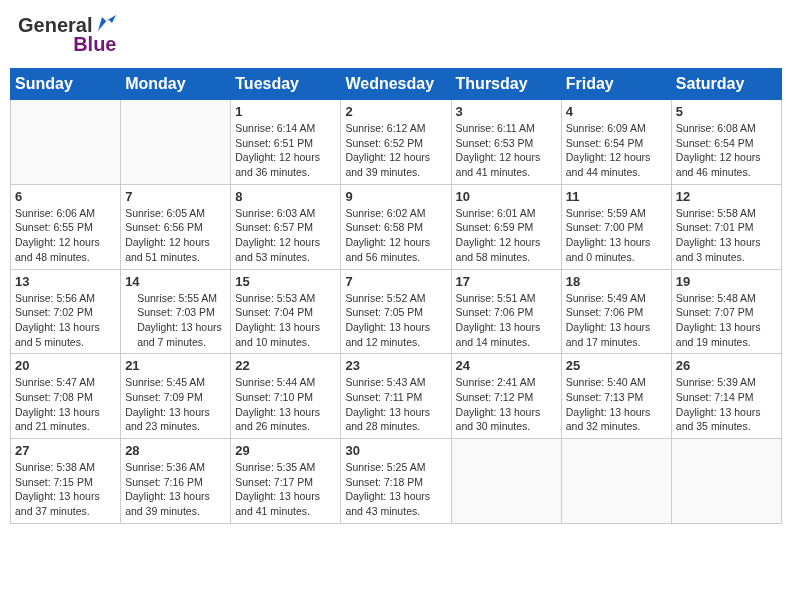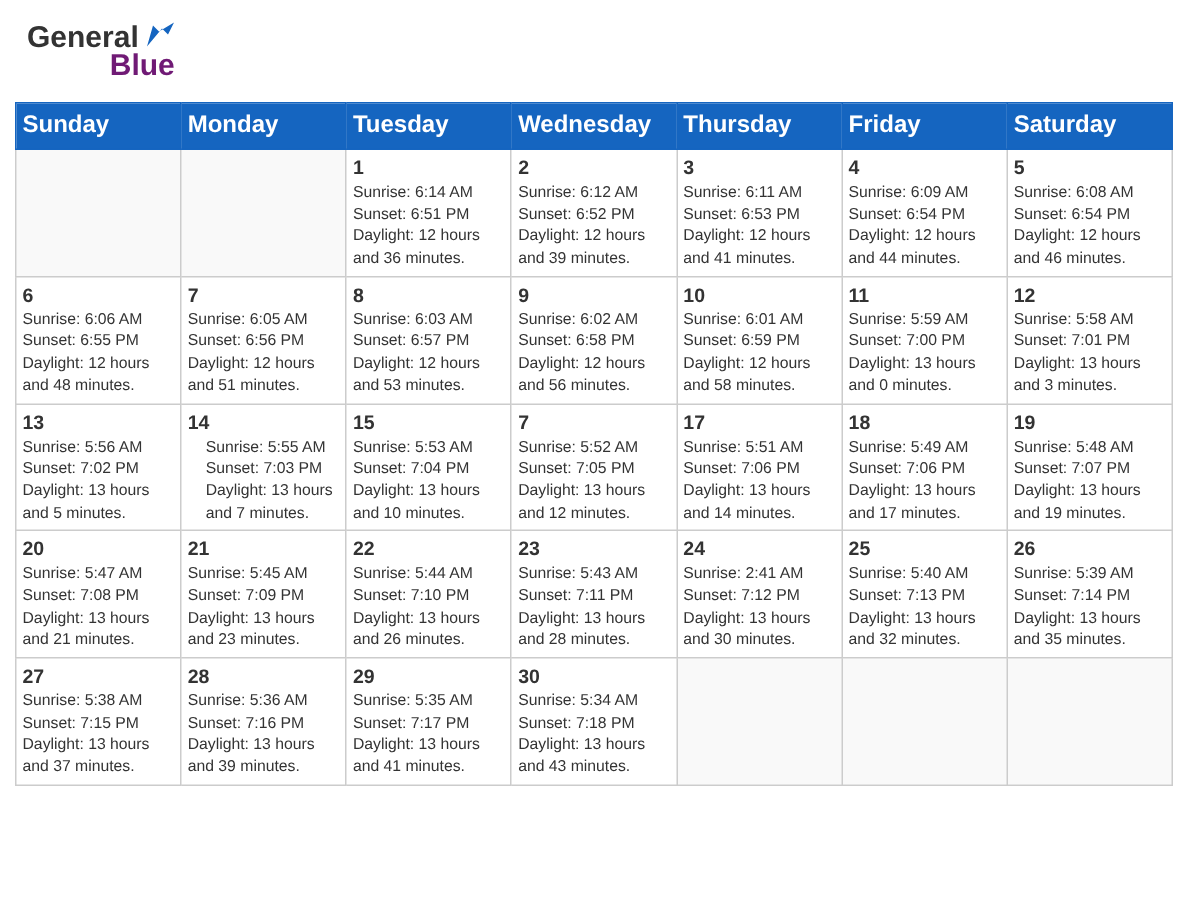--- a/index.html
+++ b/index.html
@@ -289,21 +289,21 @@
 Daylight: 13 hours and 39 minutes.</div>
         </td>
         <td>
           <div class="day-number">29</div>
           <div class="day-info" style="white-space: pre-line;">Sunrise: 5:35 AM
 Sunset: 7:17 PM
 Daylight: 13 hours and 41 minutes.</div>
         </td>
         <td>
           <div class="day-number">30</div>
-          <div class="day-info" style="white-space: pre-line;">Sunrise: 5:34 AM
+          <div class="day-info" style="white-space: pre-line;">Sunrise: 5:25 AM
 Sunset: 7:18 PM
 Daylight: 13 hours and 43 minutes.</div>
         </td>
         <td class="empty"></td>
         <td class="empty"></td>
         <td class="empty"></td>
       </tr>
     </tbody>
 </table>
 

